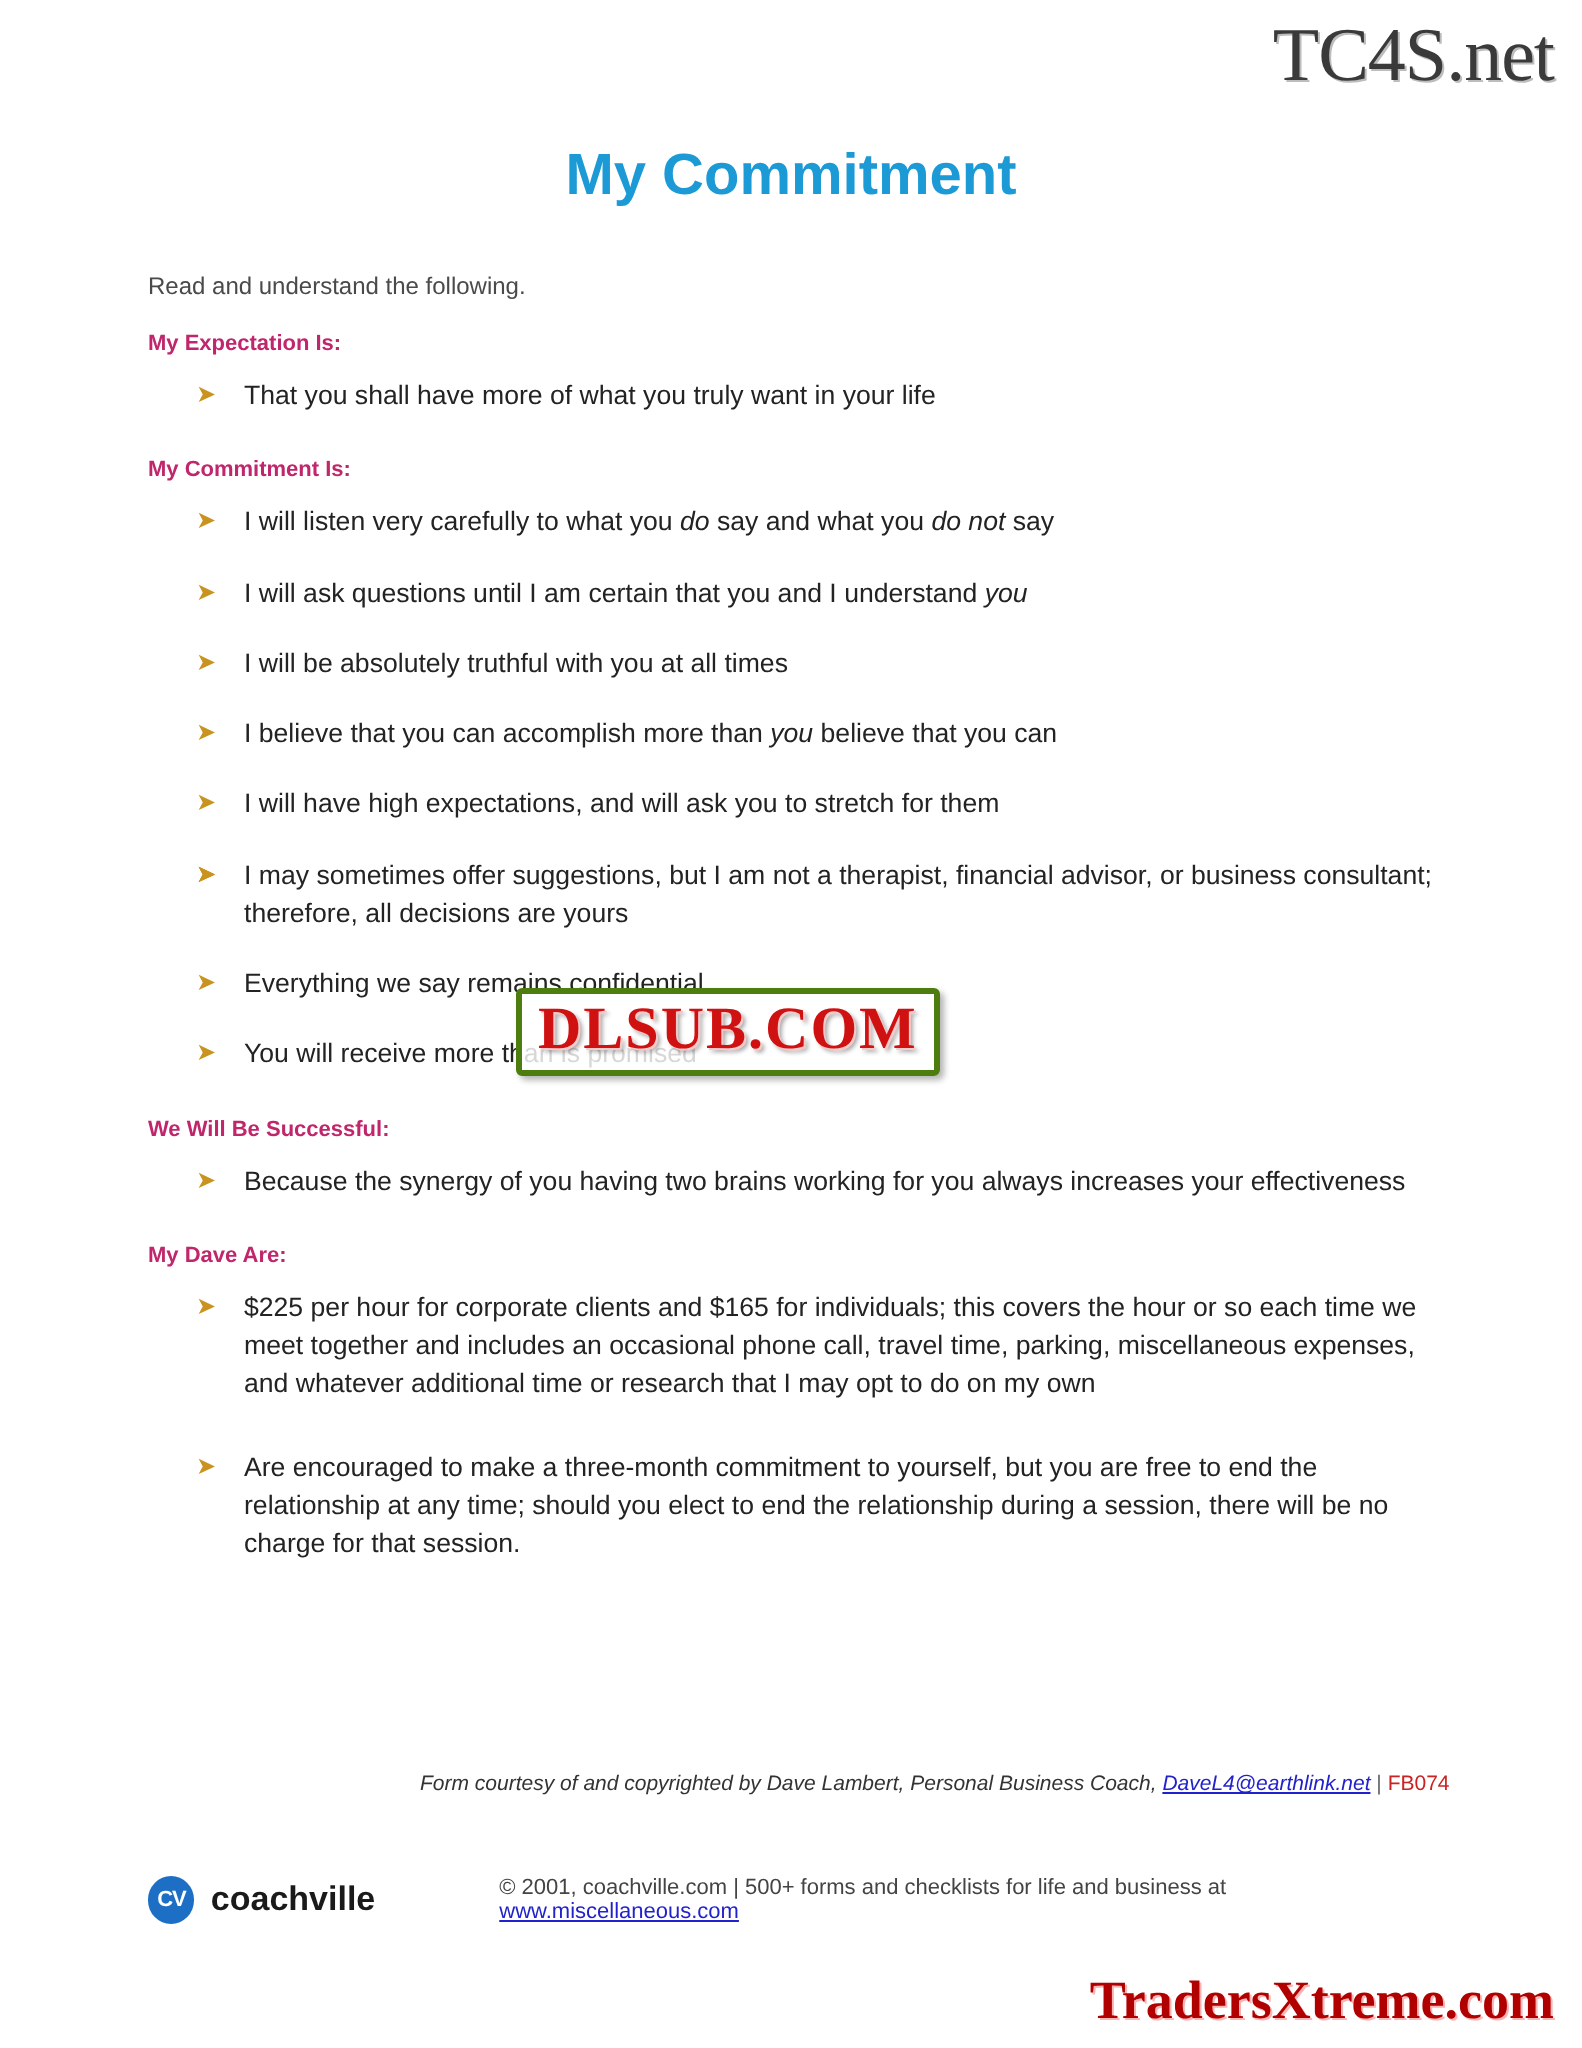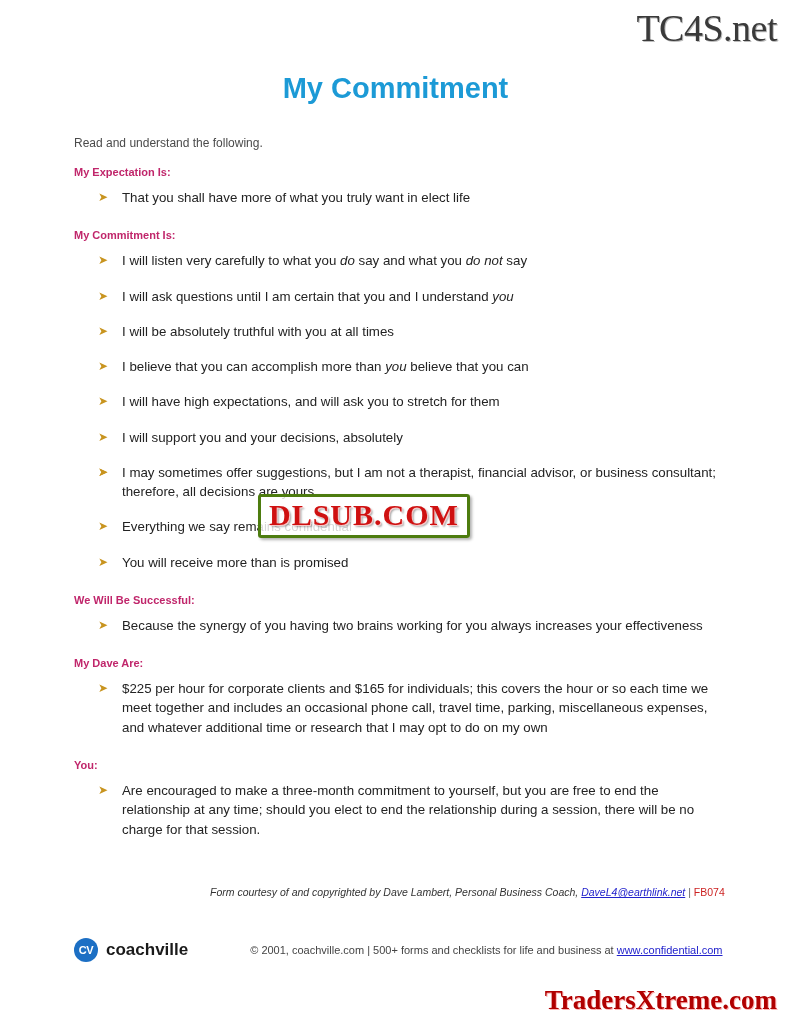--- a/index.html
+++ b/index.html
@@ -172,33 +172,33 @@
 
   <h1 class="doc-title">My Commitment</h1>
 
   <div class="intro">Read and understand the following.</div>
 
   <div class="content">
 
     <div class="section-block">
       <h2 class="section">My Expectation Is:</h2>
       <ul class="bullets">
-        <li><span class="arrow">➤</span><span>That you shall have more of what you truly want in elect life</span></li>
+        <li><span class="arrow">➤</span><span>That you shall have more of what you truly want in your life</span></li>
       </ul>
     </div>
 
     <div class="section-block">
       <h2 class="section">My Commitment Is:</h2>
       <ul class="bullets">
         <li><span class="arrow">➤</span><span><span>I will listen very carefully to what you </span><em>do</em><span> say and what you </span><em>do not</em><span> say</span></span></li>
         <li><span class="arrow">➤</span><span><span>I will ask questions until I am certain that you and I understand </span><em>you</em><span></span></span></li>
         <li><span class="arrow">➤</span><span>I will be absolutely truthful with you at all times</span></li>
         <li><span class="arrow">➤</span><span><span>I believe that you can accomplish more than </span><em>you</em><span> believe that you can</span></span></li>
         <li><span class="arrow">➤</span><span>I will have high expectations, and will ask you to stretch for them</span></li>
-        <li><span class="arrow">➤</span><span>I will support you and your decisions, absolutely</span></li>
+        <li><span class="arrow">➤</span></li>
         <li><span class="arrow">➤</span></li>
         <li><span class="arrow">➤</span><span>I may sometimes offer suggestions, but I am not a therapist, financial advisor, or business consultant; therefore, all decisions are yours</span></li>
         <li><span class="arrow">➤</span><span>Everything we say remains confidential</span></li>
         <li><span class="arrow">➤</span><span>You will receive more than is promised</span></li>
       </ul>
     </div>
 
     <div class="section-block">
       <h2 class="section">We Will Be Successful:</h2>
       <ul class="bullets">
@@ -207,36 +207,35 @@
     </div>
 
     <div class="section-block">
       <h2 class="section">My Dave Are:</h2>
       <ul class="bullets">
         <li><span class="arrow">➤</span><span>$225 per hour for corporate clients and $165 for individuals; this covers the hour or so each time we meet together and includes an occasional phone call, travel time, parking, miscellaneous expenses, and whatever additional time or research that I may opt to do on my own</span></li>
       </ul>
     </div>
 
     <div class="section-block">
-      <h2 class="section">You:</h2>
       <ul class="bullets">
         <li><span class="arrow">➤</span><span>Are encouraged to make a three-month commitment to yourself, but you are free to end the relationship at any time; should you elect to end the relationship during a session, there will be no charge for that session.</span></li>
       </ul>
     </div>
 
   </div>
 
   <div class="credit">
     <span>Form courtesy of and copyrighted by Dave Lambert, Personal Business Coach, </span><a href="#">DaveL4@earthlink.net</a><span class="sep"> | </span><span class="code">FB074</span>
   </div>
 
   <div class="footer">
     <div class="cv-badge">CV</div>
     <div class="cv-word">coachville</div>
     <div class="footer-text">
-      <span>© 2001, coachville.com | 500+ forms and checklists for life and business at </span><a href="#">www.confidential.com</a>
+      <span>© 2001, coachville.com | 500+ forms and checklists for life and business at </span><a href="#">www.miscellaneous.com</a>
     </div>
   </div>
 
   <div class="wm-dlsub">DLSUB.COM</div>
   <div class="wm-bottom">TradersXtreme.com</div>
 
 </div>
 
 </body></html>

